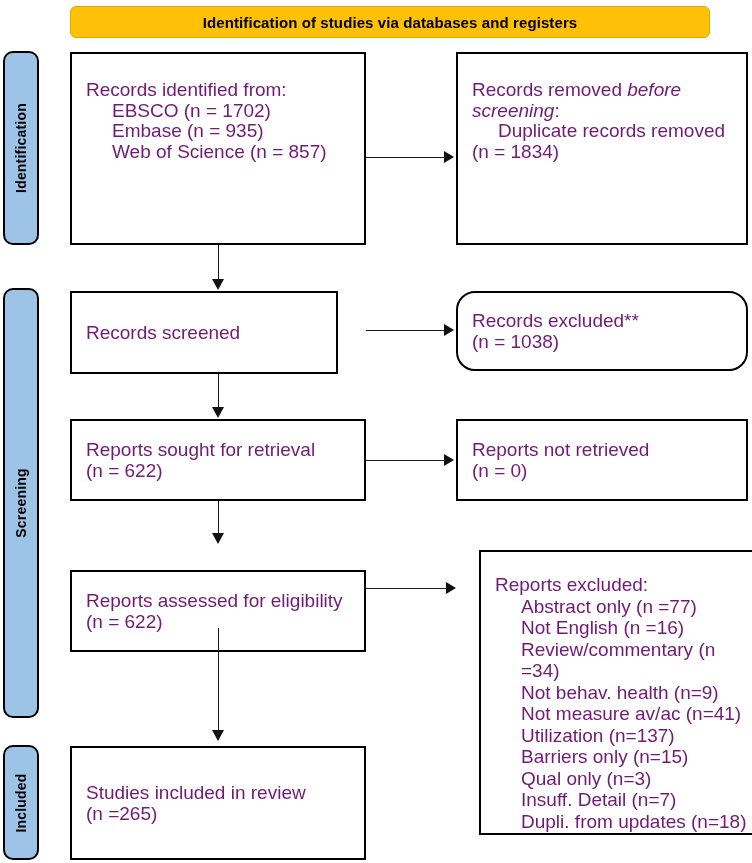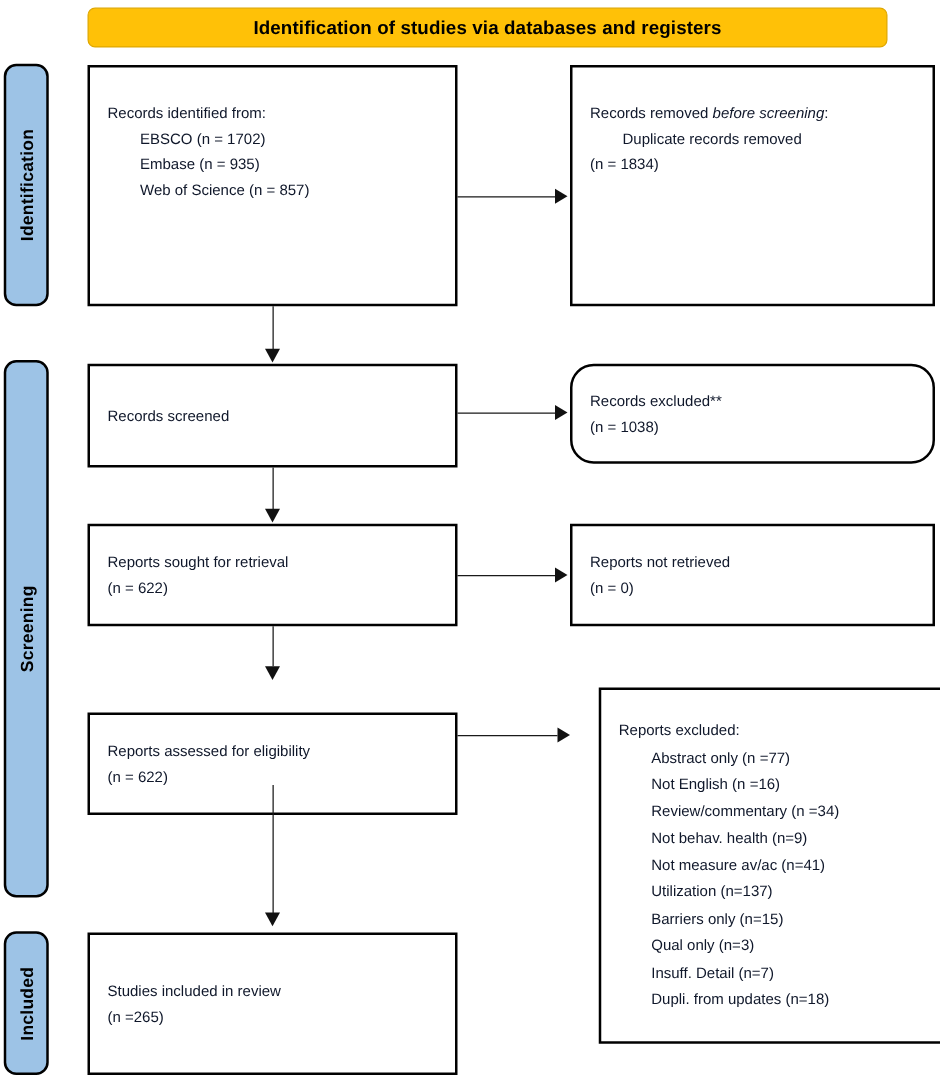--- a/index.html
+++ b/index.html
@@ -67,23 +67,23 @@
     position: absolute;
     background: #ffffff;
     border: 2.2px solid #000000;
     box-sizing: border-box;
     padding: 0;
   }
   .box .boxtext {
     position: absolute;
     left: 14px;
     right: 8px;
-    font-size: 12px;
+    font-size: 19px;
     line-height: 20.5px;
-    color: #0f172a;
+    color: #701a75;
     white-space: pre-wrap;
   }
   .box .boxtext.mid {
     top: 50%;
     transform: translateY(-50%);
   }
   .box .boxtext.topset {
     top: 26px;
   }
   .indent { padding-left: 26px; display: block; }
@@ -139,21 +139,21 @@
   <div class="box" style="left:456px; top:52px; width:292px; height:193px;">
     <div class="boxtext topset"><span>Records removed </span><span class="ital">before screening</span><span>:</span><span class="indent">Duplicate records removed</span><span>(n = 1834)</span></div>
   </div>
 
   <div class="hline" style="left:366px; top:157px; width:78px;"></div>
   <div class="arrow-right" style="left:444px; top:151px;"></div>
 
   <div class="vline" style="left:218px; top:245px; height:35px;"></div>
   <div class="arrow-down" style="left:212px; top:279px;"></div>
 
-  <div class="box" style="left:70px; top:291px; width:296px; height:83px;">
+  <div class="box" style="left:70px; top:291px; width:268px; height:83px;">
     <div class="boxtext mid"><span>Records screened</span></div>
   </div>
 
   <div class="box" style="left:456px; top:291px; width:292px; height:80px;border-radius:19px;">
     <div class="boxtext mid"><span>Records excluded**</span><span style="display:block">(n = 1038)</span></div>
   </div>
 
   <div class="hline" style="left:366px; top:330px; width:78px;"></div>
   <div class="arrow-right" style="left:444px; top:324px;"></div>
 

